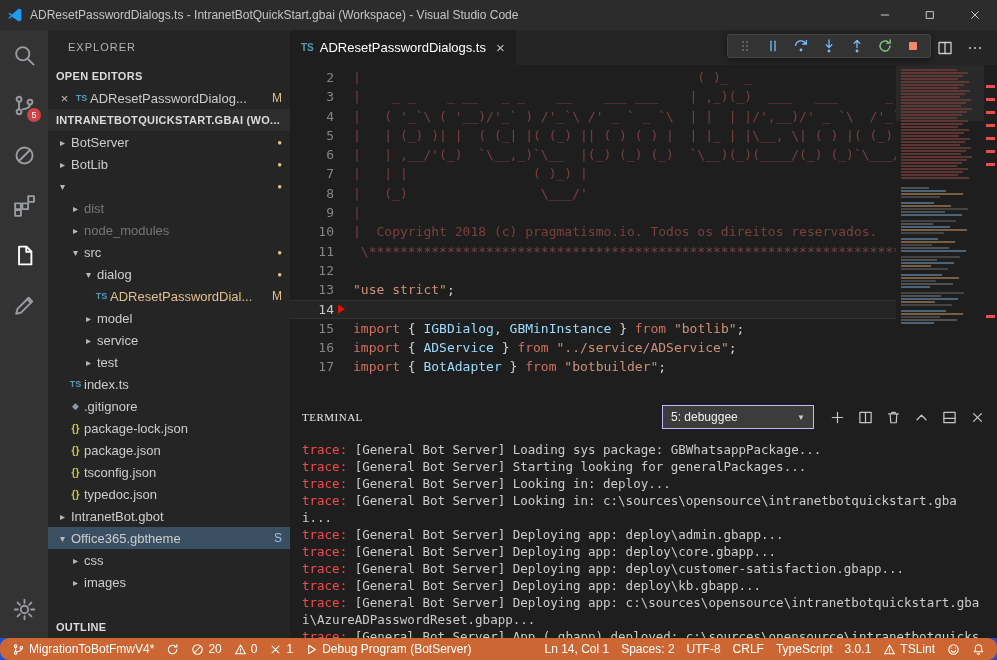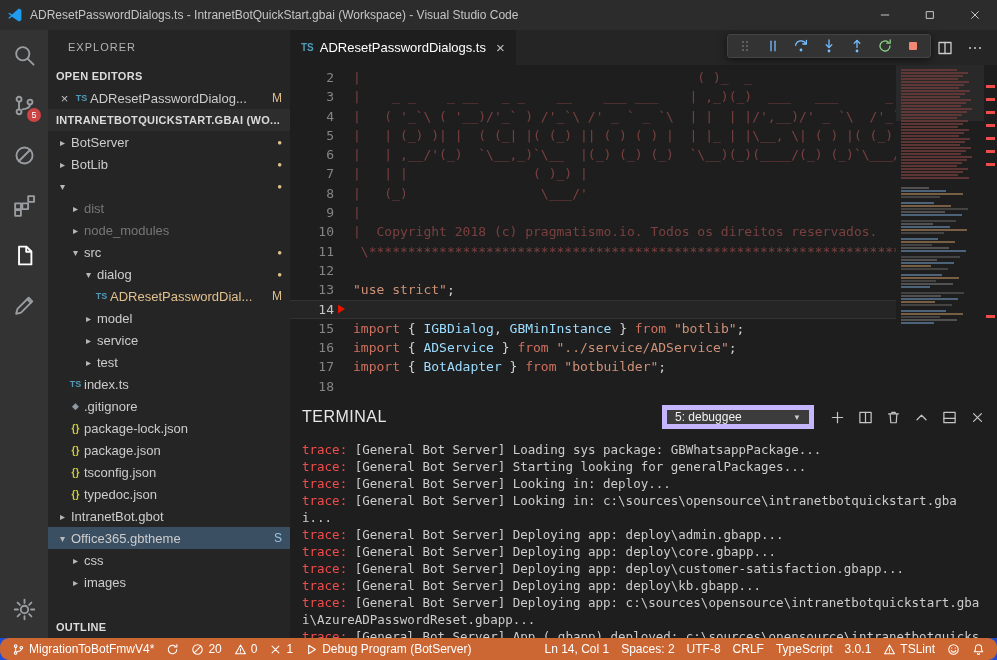--- a/index.html
+++ b/index.html
@@ -84,24 +84,24 @@
     clip-path:polygon(0 0,100% 50%,0 100%);}
   .minimap{flex:0 0 88px;position:relative;background:#1e1e1e;}
   .mm-line{position:absolute;left:5px;height:2px;opacity:.85;}
   .mm-slider{position:absolute;top:0;left:0;right:0;height:56px;background:rgba(255,255,255,.05);}
   .overview{flex:0 0 13px;position:relative;background:#1e1e1e;}
   .ov-mark{position:absolute;left:2px;width:9px;height:3px;background:#f14c4c;}
 
   
   .panel{flex:0 0 238px;display:flex;flex-direction:column;background:#1e1e1e;min-height:0;}
   .panel-header{flex:0 0 34px;display:flex;align-items:center;padding:0 12px;}
-  .panel-tab{font-size:16px;color:#e7e7e7;letter-spacing:.5px;}
+  .panel-tab{font-size:11px;color:#e7e7e7;letter-spacing:.5px;font-family:Liberation Serif, serif;}
   .panel-actions{margin-left:auto;display:flex;align-items:center;}
   .panel-select{min-width:152px;height:24px;display:flex;align-items:center;justify-content:space-between;
-    background:#3c3c3c;border:5px solid #c4b5fd;padding:0 8px;font-size:12px;color:#f0f0f0;}
+    background:#3c3c3c;border:1px solid #c4b5fd;padding:0 8px;font-size:12px;color:#f0f0f0;}
   .dd-arrow{font-size:8px;color:#cccccc;margin-left:18px;}
   .panel-icons{display:flex;gap:13px;margin-left:16px;align-items:center;color:#c5c5c5;}
   .p-ico svg{width:15px;height:15px;display:block;}
   .terminal{flex:1;overflow:hidden;padding:7px 12px 0 12px;font-family:"DejaVu Sans Mono","Liberation Mono",monospace;
     font-size:12.5px;line-height:17px;color:#cccccc;}
   .term-line{white-space:pre-wrap;word-break:break-all;}
   .term-prefix{color:var(--trace-red,#f14c4c);}
 
   
   .statusbar{flex:0 0 22px;background:var(--statusbar-bg,#CC6633);display:flex;align-items:center;
@@ -389,21 +389,20 @@
             <div class="code-line"><span class="ln">8</span><span class="lc"><span class="tk-cm">|   (_)                 \___/'                                              |</span></span></div>
             <div class="code-line"><span class="ln">9</span><span class="lc"><span class="tk-cm">|                                                                           |</span></span></div>
             <div class="code-line"><span class="ln">10</span><span class="lc"><span class="tk-cm">|  Copyright 2018 (c) pragmatismo.io. Todos os direitos reservados.         |</span></span></div>
             <div class="code-line"><span class="ln">11</span><span class="lc"><span class="tk-cm"> \*************************************************************************/</span></span></div>
             <div class="code-line"><span class="ln">12</span><span class="lc"></span></div>
             <div class="code-line"><span class="ln">13</span><span class="lc"><span class="tk-str">"use strict"</span><span class="tk-pn">;</span></span></div>
             <div class="code-line current"><span class="ln">14</span><span class="lc"></span><span class="err-marker"></span></div>
             <div class="code-line"><span class="ln">15</span><span class="lc"><span class="tk-kw">import</span><span class="tk-pn"> { </span><span class="tk-id">IGBDialog</span><span class="tk-pn">, </span><span class="tk-id">GBMinInstance</span><span class="tk-pn"> } </span><span class="tk-kw">from</span><span class="tk-pn"> </span><span class="tk-str">"botlib"</span><span class="tk-pn">;</span></span></div>
             <div class="code-line"><span class="ln">16</span><span class="lc"><span class="tk-kw">import</span><span class="tk-pn"> { </span><span class="tk-id">ADService</span><span class="tk-pn"> } </span><span class="tk-kw">from</span><span class="tk-pn"> </span><span class="tk-str">"../service/ADService"</span><span class="tk-pn">;</span></span></div>
             <div class="code-line"><span class="ln">17</span><span class="lc"><span class="tk-kw">import</span><span class="tk-pn"> { </span><span class="tk-id">BotAdapter</span><span class="tk-pn"> } </span><span class="tk-kw">from</span><span class="tk-pn"> </span><span class="tk-str">"botbuilder"</span><span class="tk-pn">;</span></span></div>
-            <div class="code-line"><span class="ln">18</span><span class="lc"></span></div>
           </div>
         <div class="minimap">
             <div class="mm-slider"></div>
             <div class="mm-line" style="top: 4px; width: 56px; background: rgb(106, 57, 57);"></div>
             <div class="mm-line" style="top: 7px; width: 67px; background: rgb(106, 57, 57);"></div>
             <div class="mm-line" style="top: 10px; width: 62px; background: rgb(106, 57, 57);"></div>
             <div class="mm-line" style="top: 13px; width: 57px; background: rgb(106, 57, 57);"></div>
             <div class="mm-line" style="top: 16px; width: 68px; background: rgb(106, 57, 57);"></div>
             <div class="mm-line" style="top: 19px; width: 63px; background: rgb(106, 57, 57);"></div>
             <div class="mm-line" style="top: 22px; width: 58px; background: rgb(106, 57, 57);"></div>

